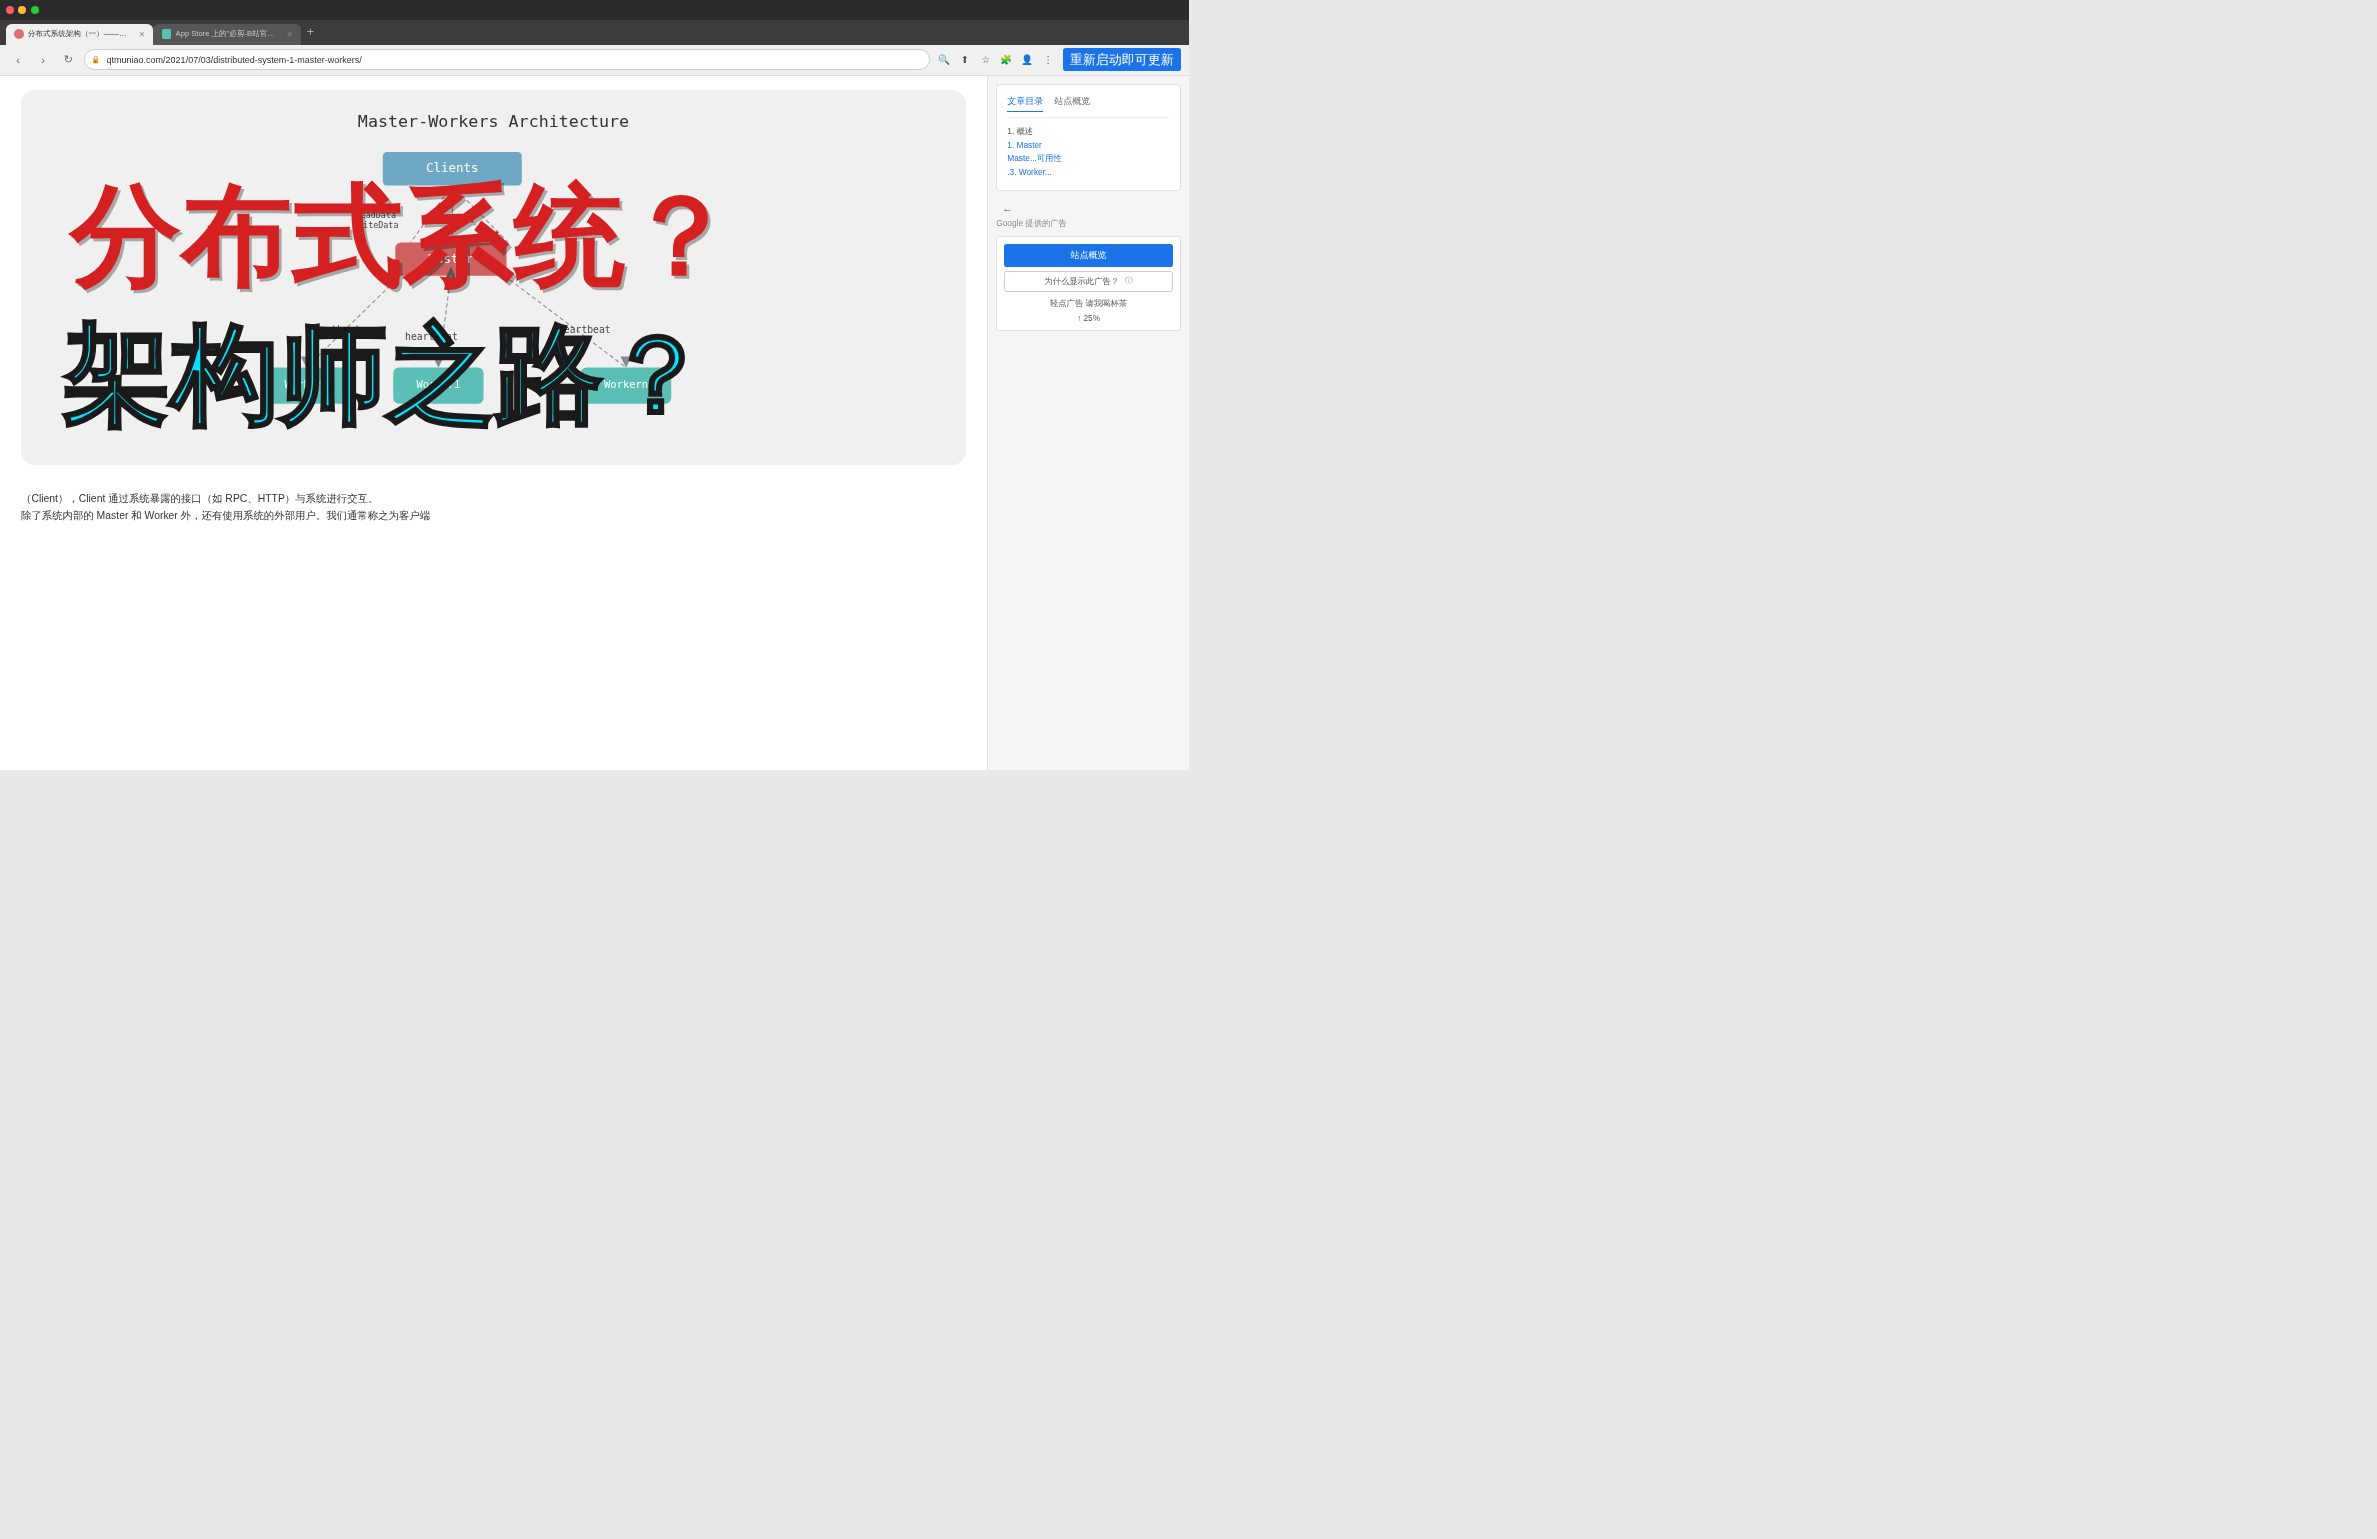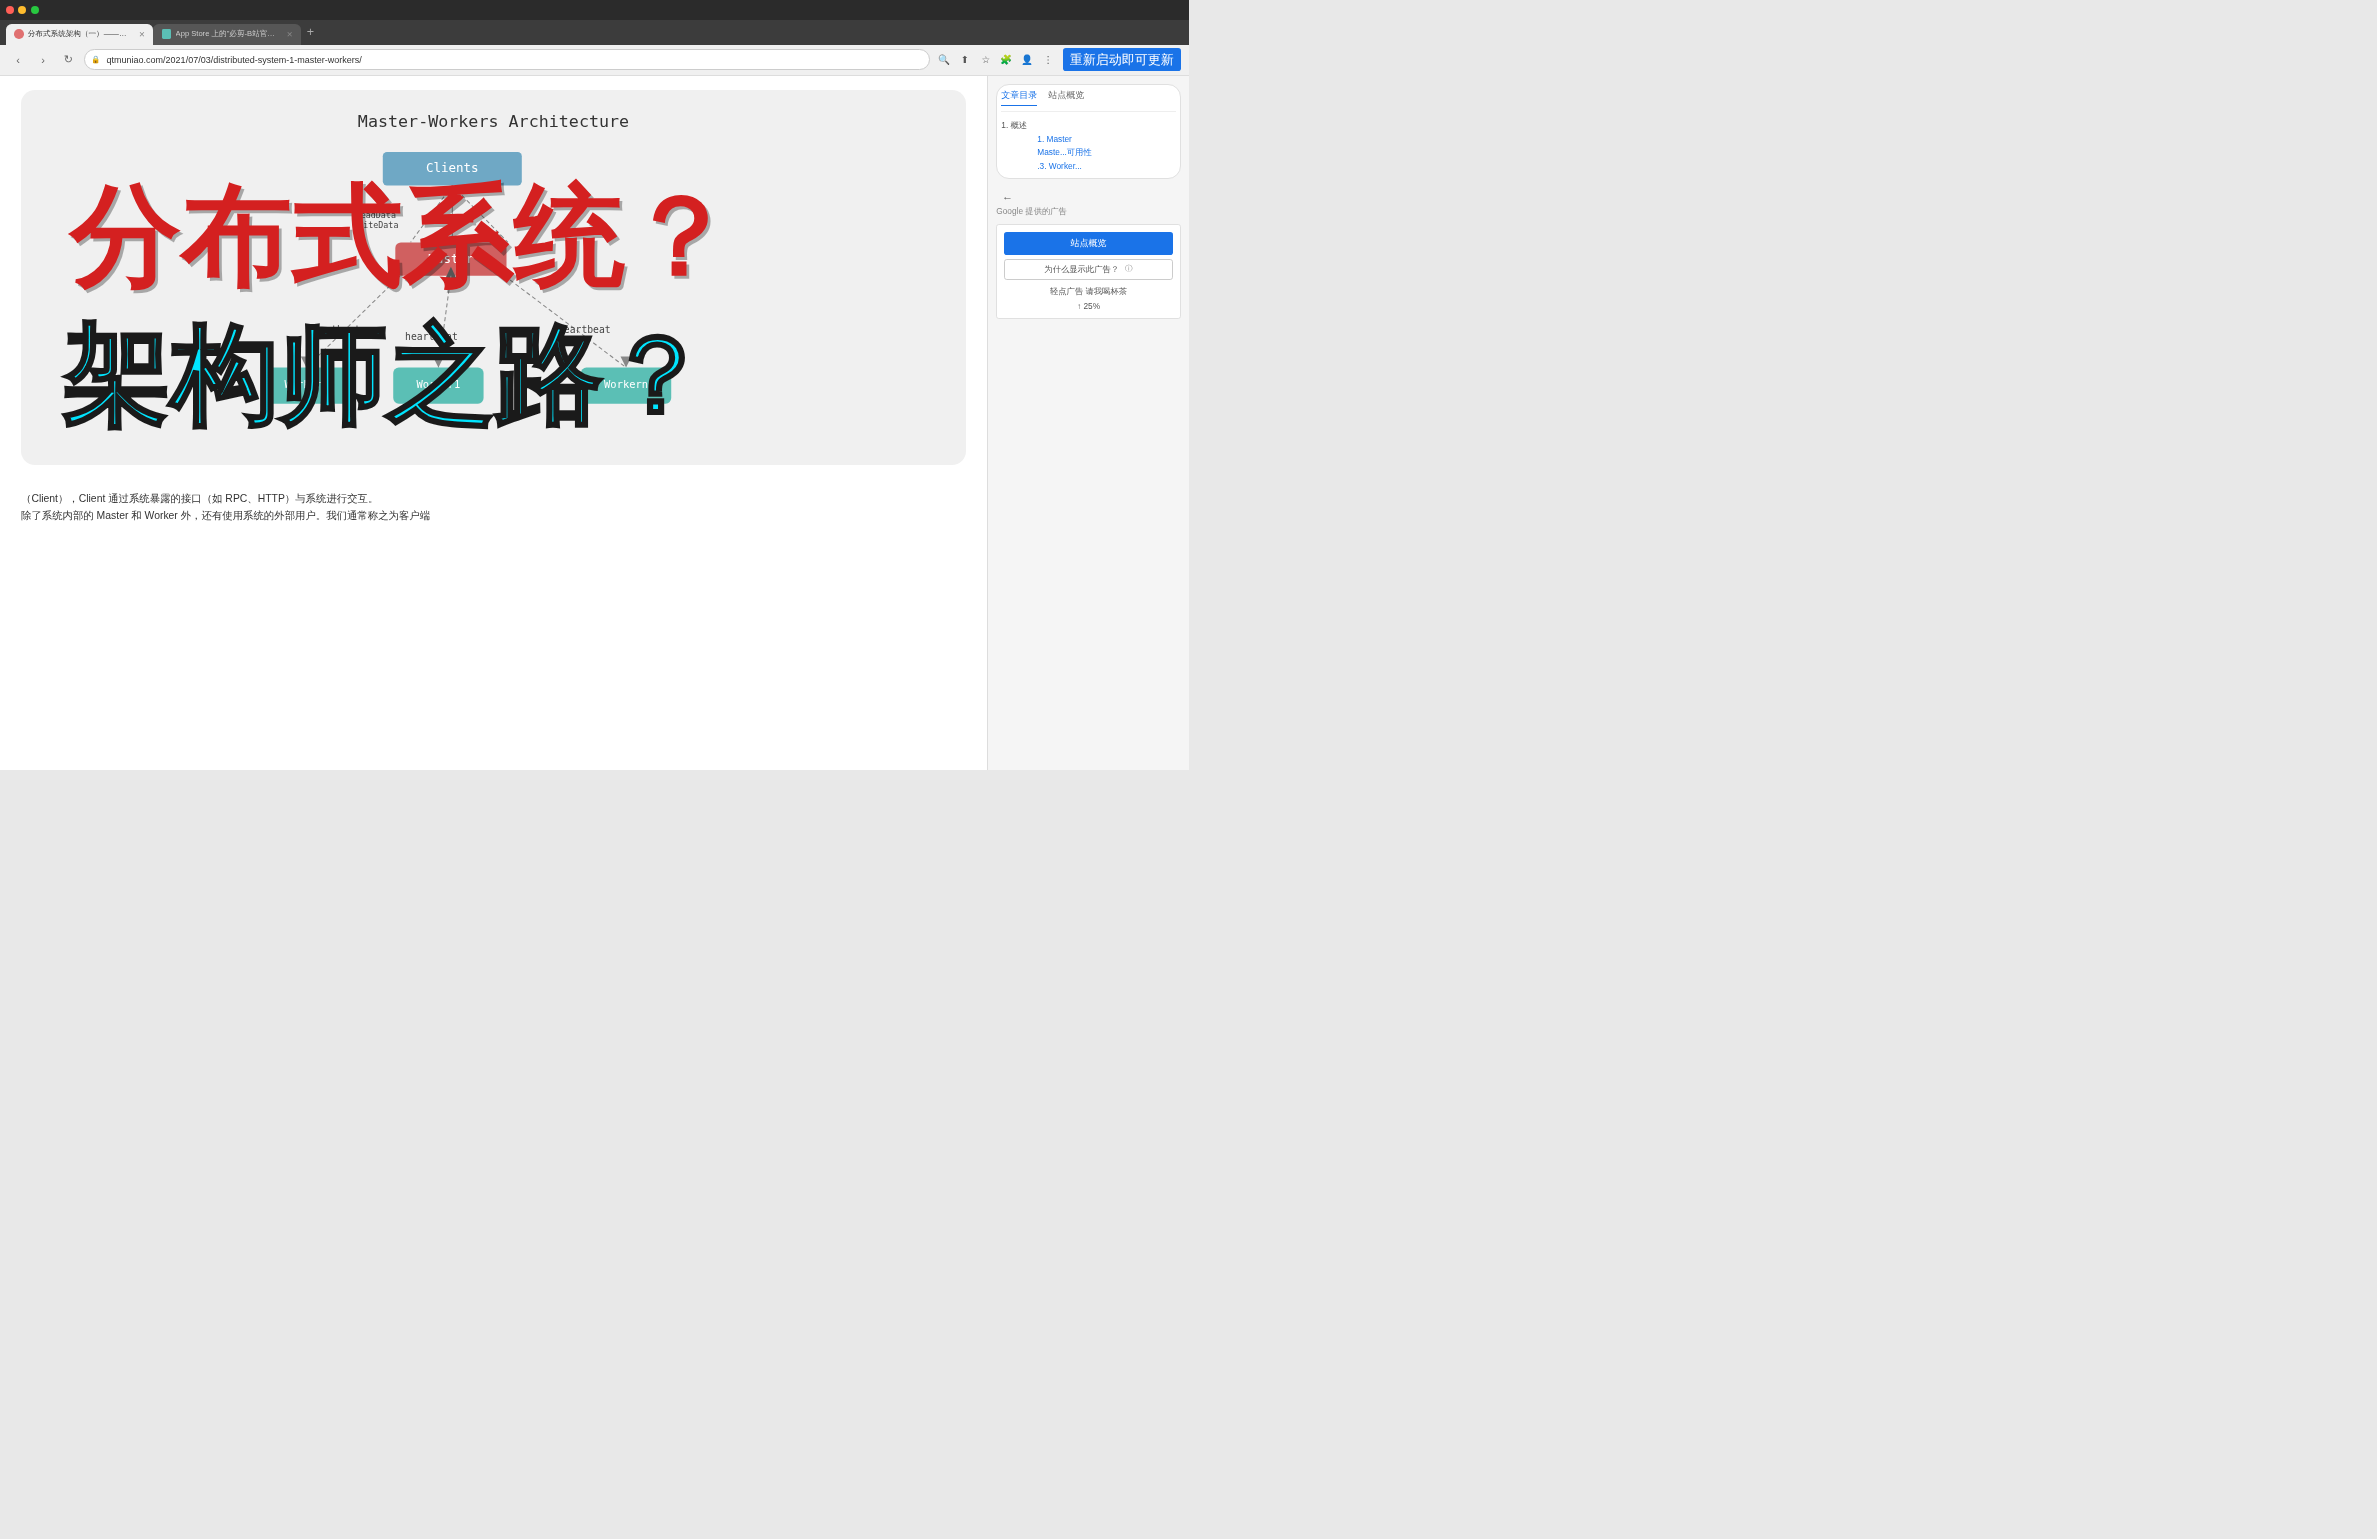--- a/index.html
+++ b/index.html
@@ -234,23 +234,23 @@
       width: 202px;
       background: #f5f5f5;
       border-left: 0.7px solid #ddd;
       flex-shrink: 0;
       padding: 0;
     }
 
     .toc-panel {
       background: white;
       border: 0.7px solid #e0e0e0;
-      border-radius: 13px;
+      border-radius: 4px;
       margin: 8.3px;
-      padding: 4px;
+      padding: 10px;
     }
 
     .toc-tabs {
       display: flex;
       gap: 11px;
       margin-bottom: 8.3px;
       border-bottom: 0.7px solid #eee;
       padding-bottom: 5.6px;
     }
 
@@ -266,21 +266,21 @@
     .toc-tab.inactive {
       color: #666;
     }
 
     .toc-item {
       font-size: 8.3px;
       color: #555;
       margin: 2.8px 0;
       cursor: pointer;
     }
-    .toc-item.link { color: #1a73e8; margin-left: 36px; }
+    .toc-item.link { color: #1a73e8; }
 
     
     .ad-panel {
       background: white;
       border: 0.7px solid #e0e0e0;
       border-radius: 2.8px;
       margin: 5.6px 8.3px;
       padding: 7px;
     }
 

